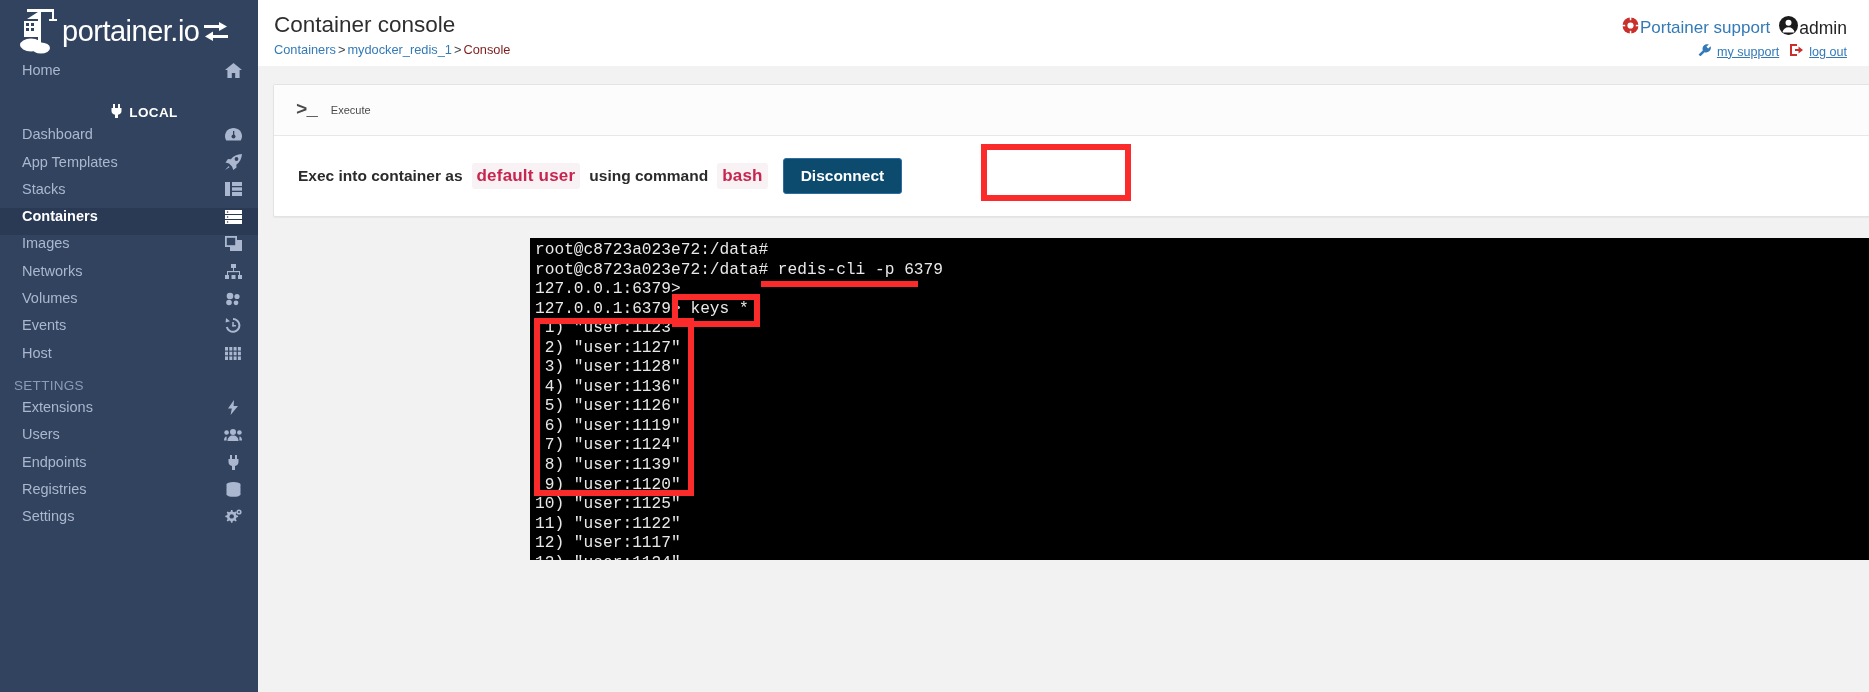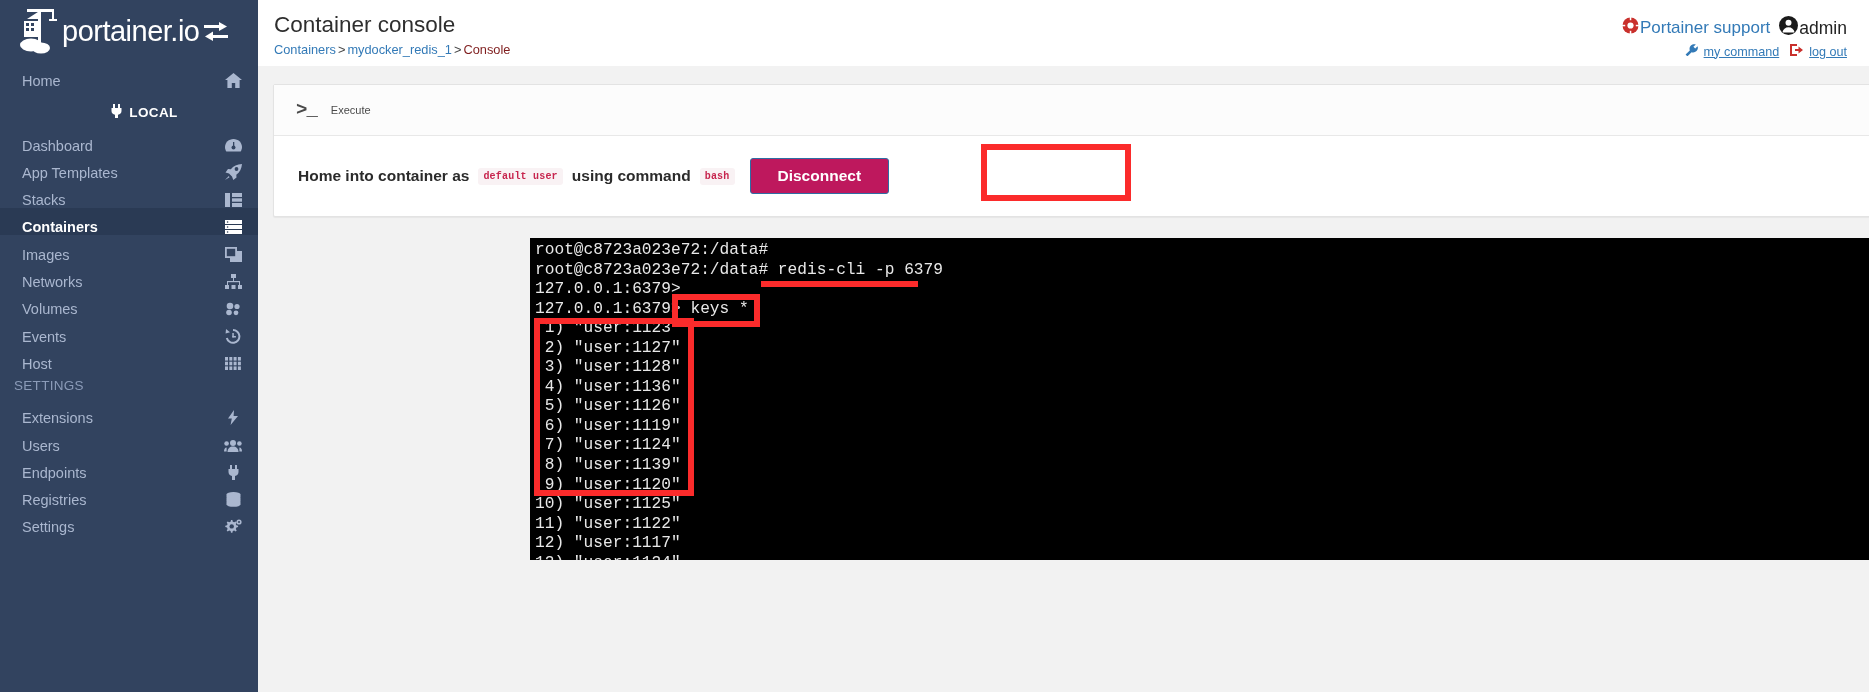--- a/index.html
+++ b/index.html
@@ -35,21 +35,21 @@
   }
   .sidebar-toggle {
     position: absolute;
     right: 28px; top: 20px;
     width: 28px; height: 24px;
     cursor: pointer;
   }
 
   .nav-item {
     height: 27.3px;
-    display: flex; align-items: flex-end;
+    display: flex; align-items: flex-start;
     padding-left: 22px; padding-right: 15px;
     color: #aab7cf;
     font-size: 14.5px;
     cursor: pointer;
     position: relative;
   }
   .nav-item .nav-label { flex: 1; }
   .nav-item .nav-ico {
     width: 20px; height: 17px;
     display: flex; align-items: center; justify-content: center;
@@ -157,37 +157,37 @@
   .panel-body {
     height: 80px;
     display: flex; align-items: center;
     padding-left: 24px;
     font-size: 15.5px;
     font-weight: bold;
     color: #2b2b2b;
     gap: 9px;
   }
   code.inline {
-    font-family: Liberation Mono, monospace;
-    font-size: 10px;
+    font-family: Liberation Sans, sans-serif;
+    font-size: 17px;
     font-weight: bold;
     color: #c7254e;
     background: #f9f2f4;
     padding: 3px 5px;
     border-radius: 3px;
     letter-spacing: 0.2px;
   }
   .btn-disconnect {
     margin-left: 6px;
-    background: #be185d;
+    background: #0c4a6e;
     border: 1px solid #2e6da4;
     color: #ffffff;
     font-size: 15.5px;
     font-weight: bold;
-    padding: 8px 27px;
+    padding: 8px 17px;
     border-radius: 3px;
     cursor: pointer;
     font-family: "Liberation Sans", sans-serif;
   }
 
   
   .terminal-wrap {
     position: absolute;
     left: 272px; top: 238px;
     width: 1597px; height: 454px;
@@ -484,39 +484,39 @@
               </svg>
           </span>
           <span class="user-name">admin</span>
         </div>
         <div class="hr-line2">
           <span class="ico-wrench">
             <svg width="13" height="12" viewBox="0 0 13 12">
                 <path d="M12.6 2.2 L10.2 4.6 L8.4 2.8 L10.8 0.4 C9.1 -0.2 7.2 0.2 5.9 1.5 C4.6 2.8 4.2 4.7 4.8 6.4 L0.6 10.6 L2.4 12.4 L6.6 8.2 C8.3 8.8 10.2 8.4 11.5 7.1 C12.8 5.8 13.2 3.9 12.6 2.2 Z" fill="#337ab7"></path>
               </svg>
           </span>
-          <a>my command</a>
+          <a>my support</a>
           <span class="ico-logout" style="margin-left:5px;">
             <svg width="13" height="12" viewBox="0 0 13 12">
                 <path d="M0 0 L7 0 L7 2 L2 2 L2 10 L7 10 L7 12 L0 12 Z" fill="#c9302c"></path>
                 <path d="M8.5 2.6 L13 6 L8.5 9.4 L8.5 7 L5 7 L5 5 L8.5 5 Z" fill="#c9302c"></path>
               </svg>
           </span>
           <a>log out</a>
         </div>
       </div>
     </div>
 
     <div class="panel">
       <div class="panel-head">
         <span class="prompt-ico">&gt;_</span>
         <span class="panel-title">Execute</span>
       </div>
       <div class="panel-body">
-        <span>Home into container as</span>
+        <span>Exec into container as</span>
         <code class="inline">default user</code>
         <span>using command</span>
         <code class="inline">bash</code>
         <button class="btn-disconnect">Disconnect</button>
       </div>
     </div>
 
     <div class="terminal-wrap">
       <div class="terminal" id="terminal">root@c8723a023e72:/data#
 root@c8723a023e72:/data# redis-cli -p 6379

